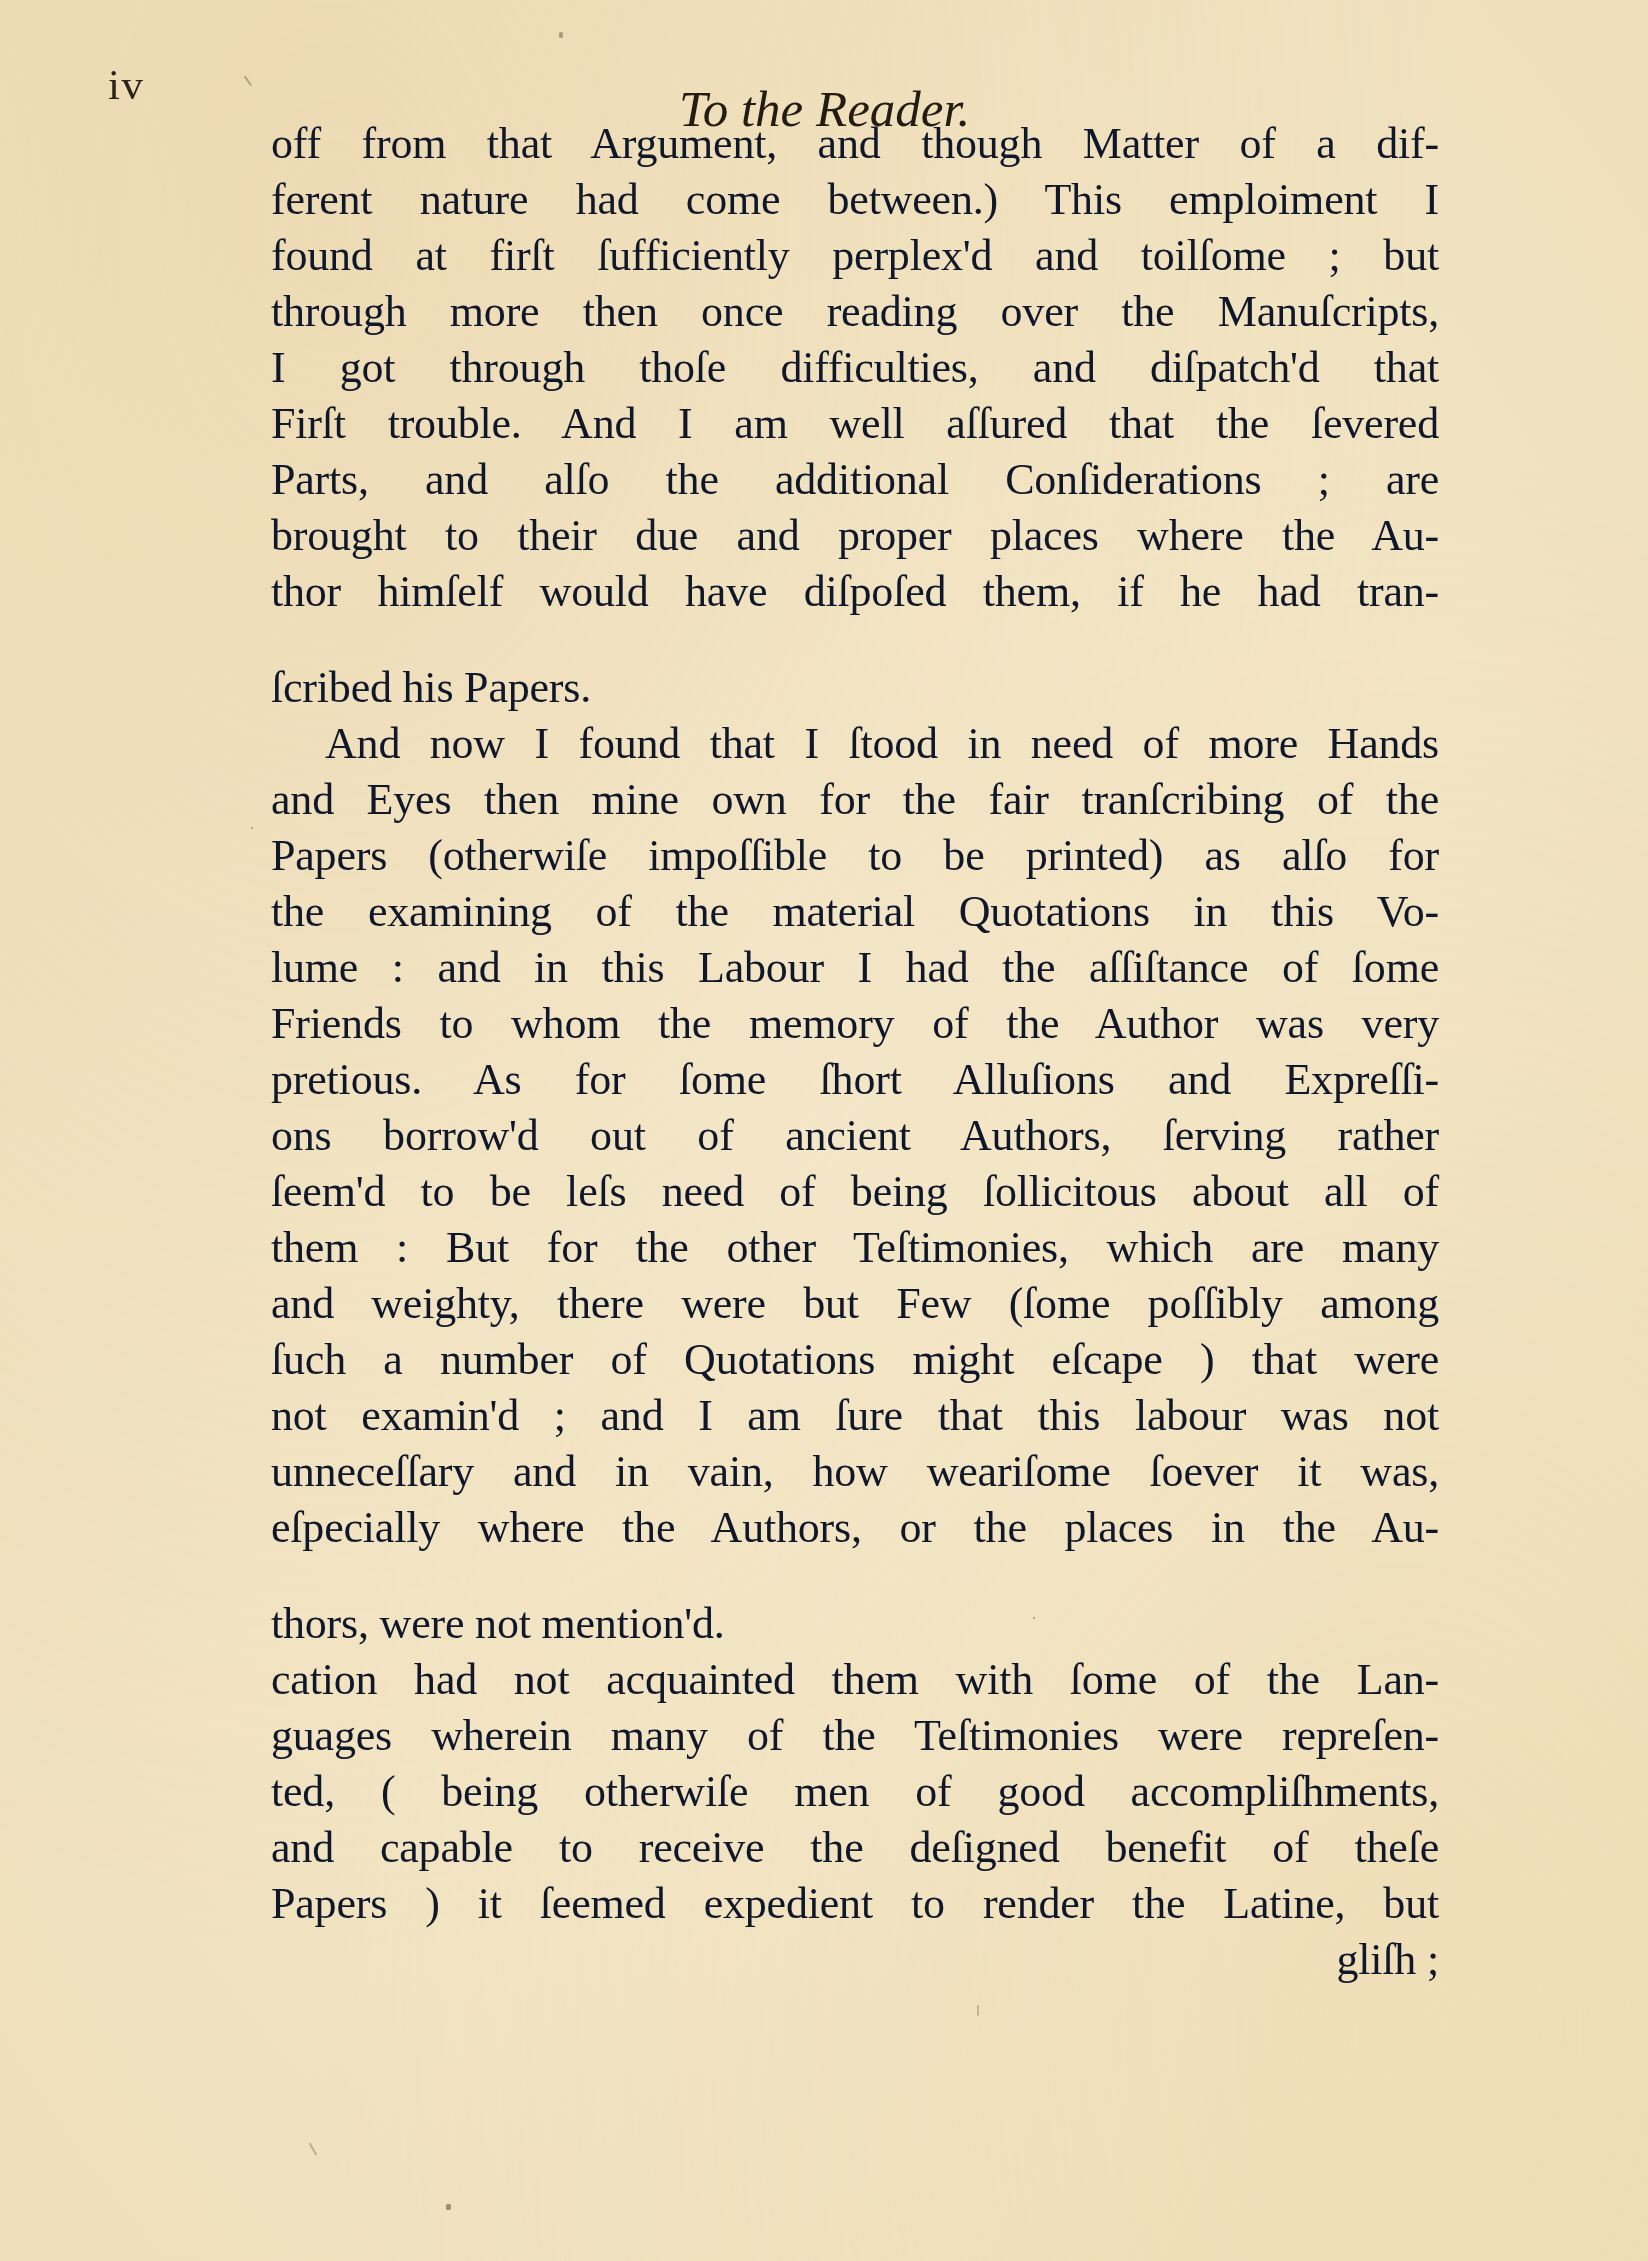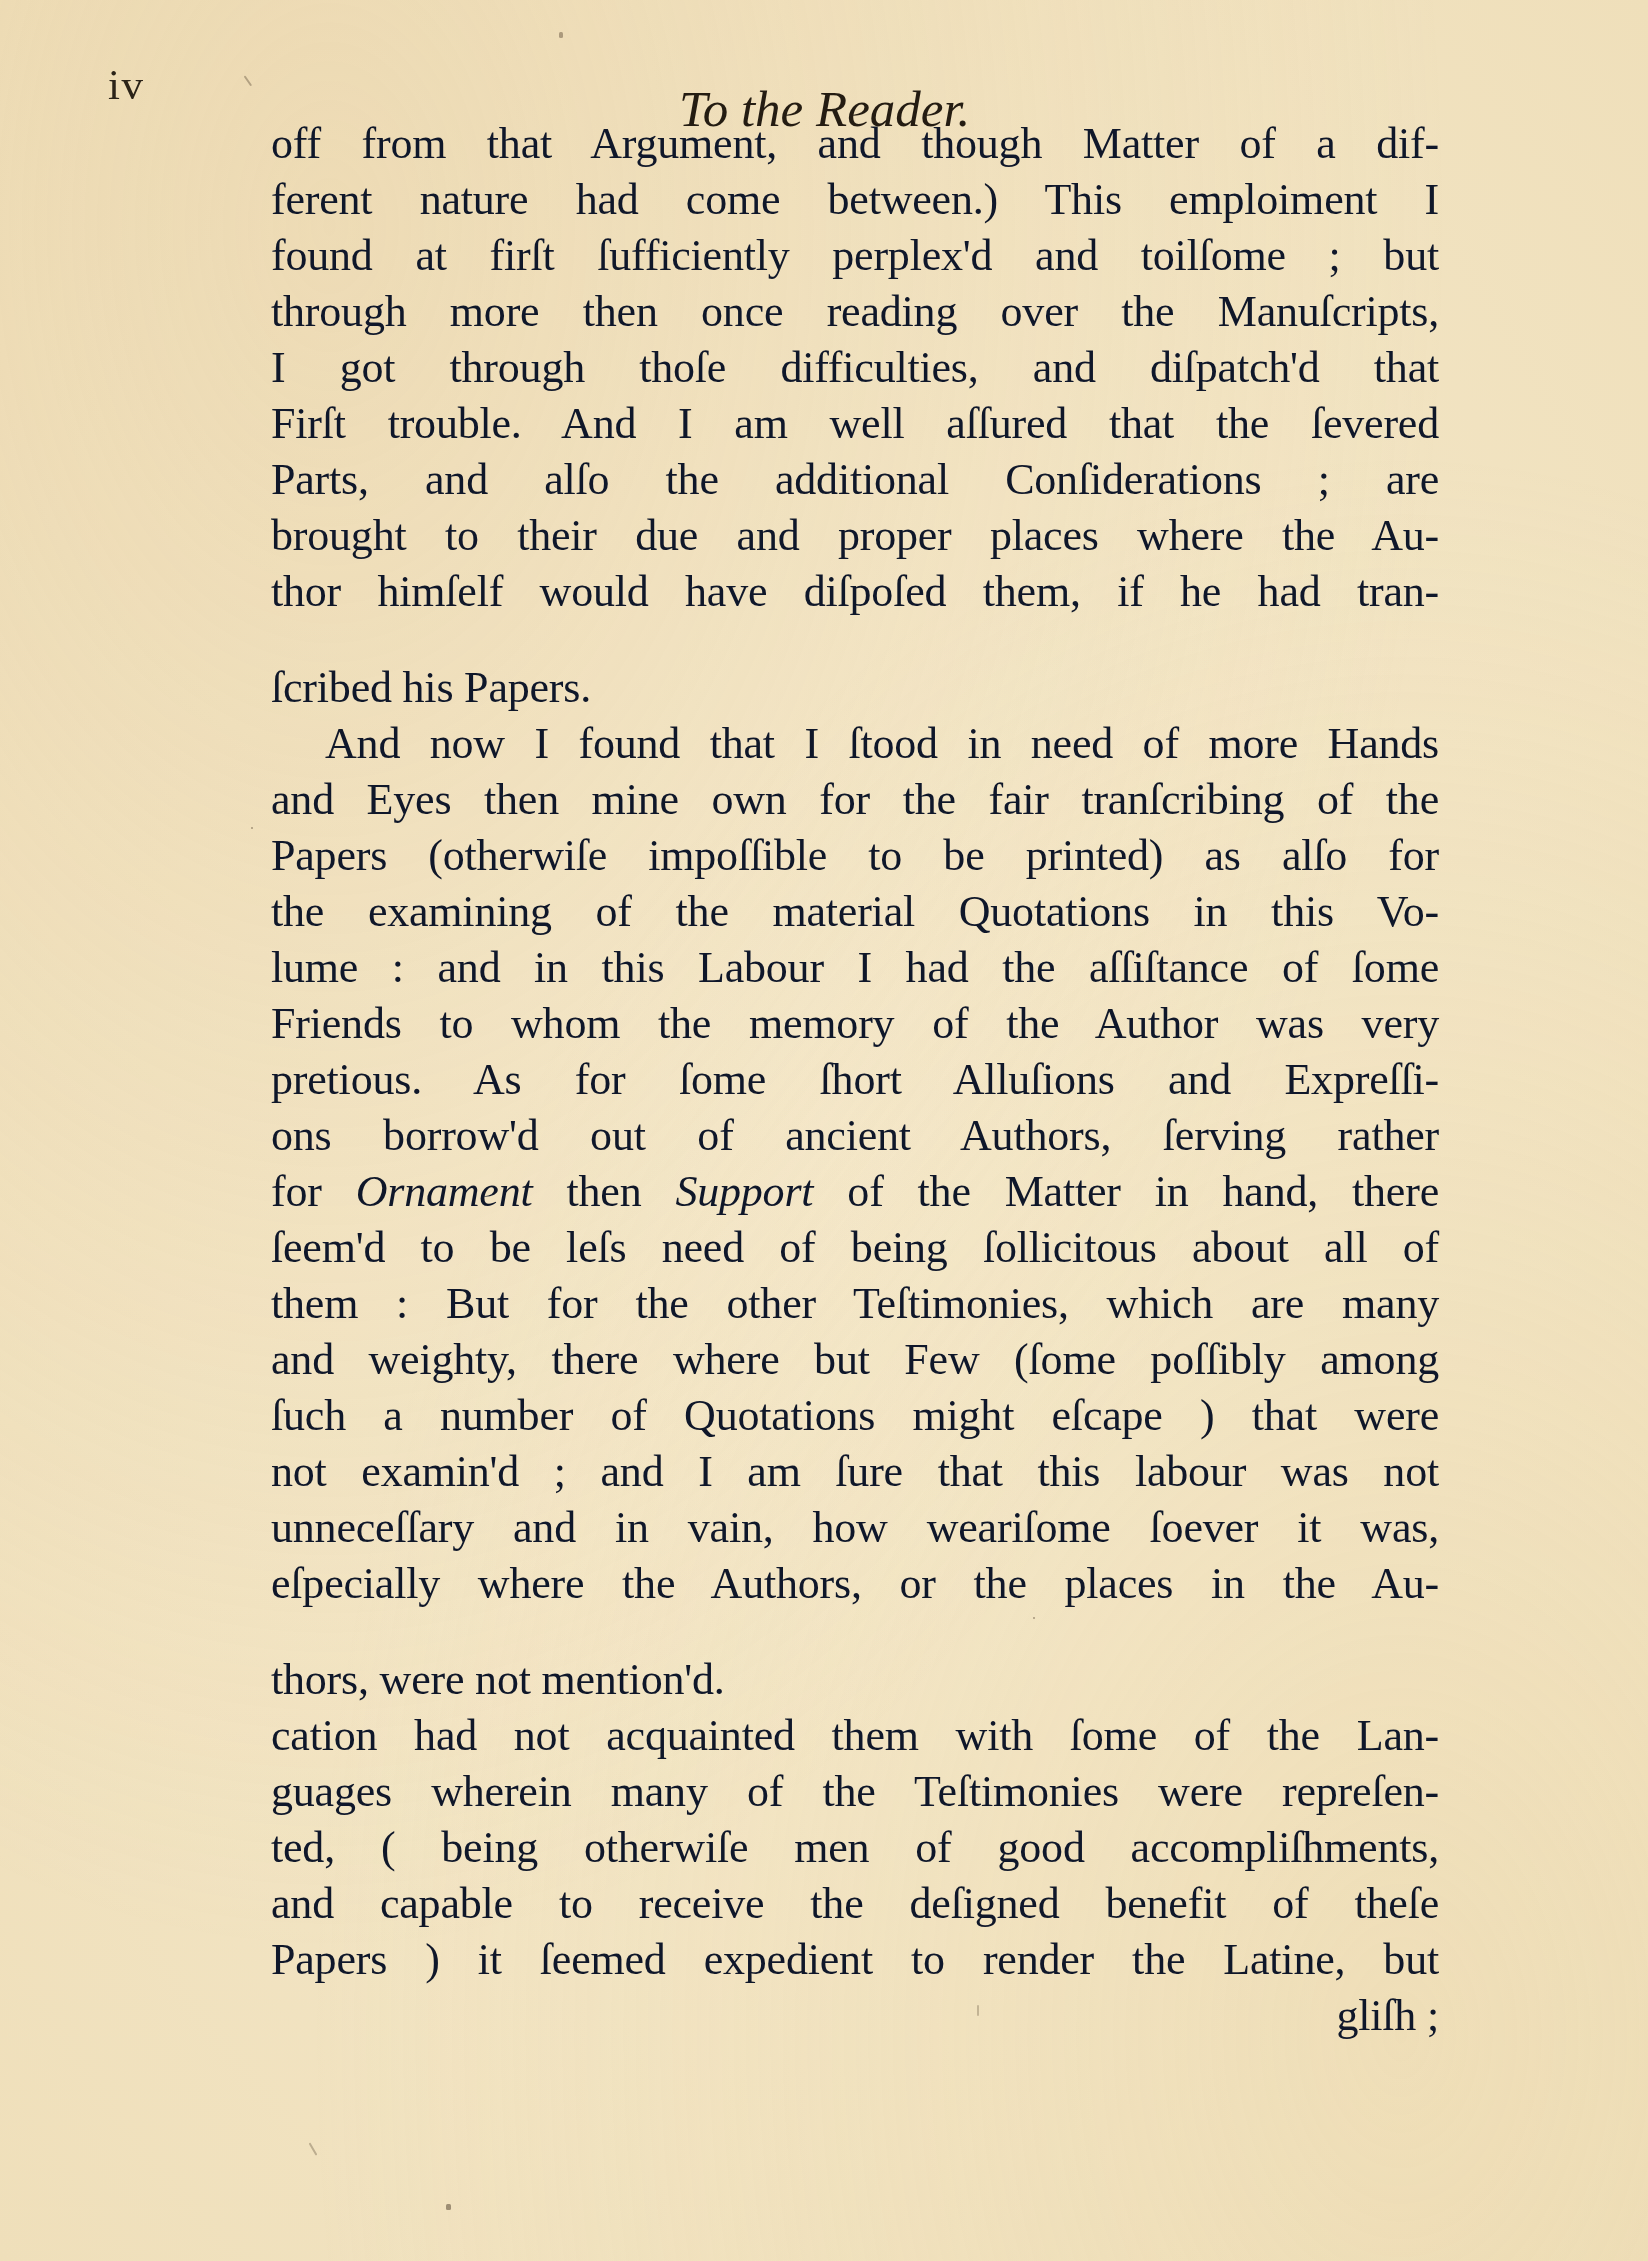--- a/index.html
+++ b/index.html
@@ -109,24 +109,23 @@
     <div class="line last">ſcribed his Papers.</div>
 
     <div class="line indent">And now I found that I ſtood in need of more Hands</div>
     <div class="line">and Eyes then mine own for the fair tranſcribing of the</div>
     <div class="line">Papers (otherwiſe impoſſible to be printed) as alſo for</div>
     <div class="line">the examining of the material Quotations in this Vo-</div>
     <div class="line">lume : and in this Labour I had the aſſiſtance of ſome</div>
     <div class="line">Friends to whom the memory of the Author was very</div>
     <div class="line">pretious. As for ſome ſhort Alluſions and Expreſſi-</div>
     <div class="line">ons borrow'd out of ancient Authors, ſerving rather</div>
-    <div class="line"><span>for </span><span class="ital">Ornament</span><span> then </span><span class="ital">Support</span><span> of the Matter in hand, there</span></div>
     <div class="line">ſeem'd to be leſs need of being ſollicitous about all of</div>
     <div class="line">them : But for the other Teſtimonies, which are many</div>
-    <div class="line">and weighty, there where but Few (ſome poſſibly among</div>
+    <div class="line">and weighty, there were but Few (ſome poſſibly among</div>
     <div class="line">ſuch a number of Quotations might eſcape ) that were</div>
     <div class="line">not examin'd ; and I am ſure that this labour was not</div>
     <div class="line">unneceſſary and in vain, how weariſome ſoever it was,</div>
     <div class="line">eſpecially where the Authors, or the places in the Au-</div>
     <div class="line last">thors, were not mention'd.</div>
 
     <div class="line">cation had not acquainted them with ſome of the Lan-</div>
     <div class="line">guages wherein many of the Teſtimonies were repreſen-</div>
     <div class="line">ted, ( being otherwiſe men of good accompliſhments,</div>
     <div class="line">and capable to receive the deſigned benefit of theſe</div>

